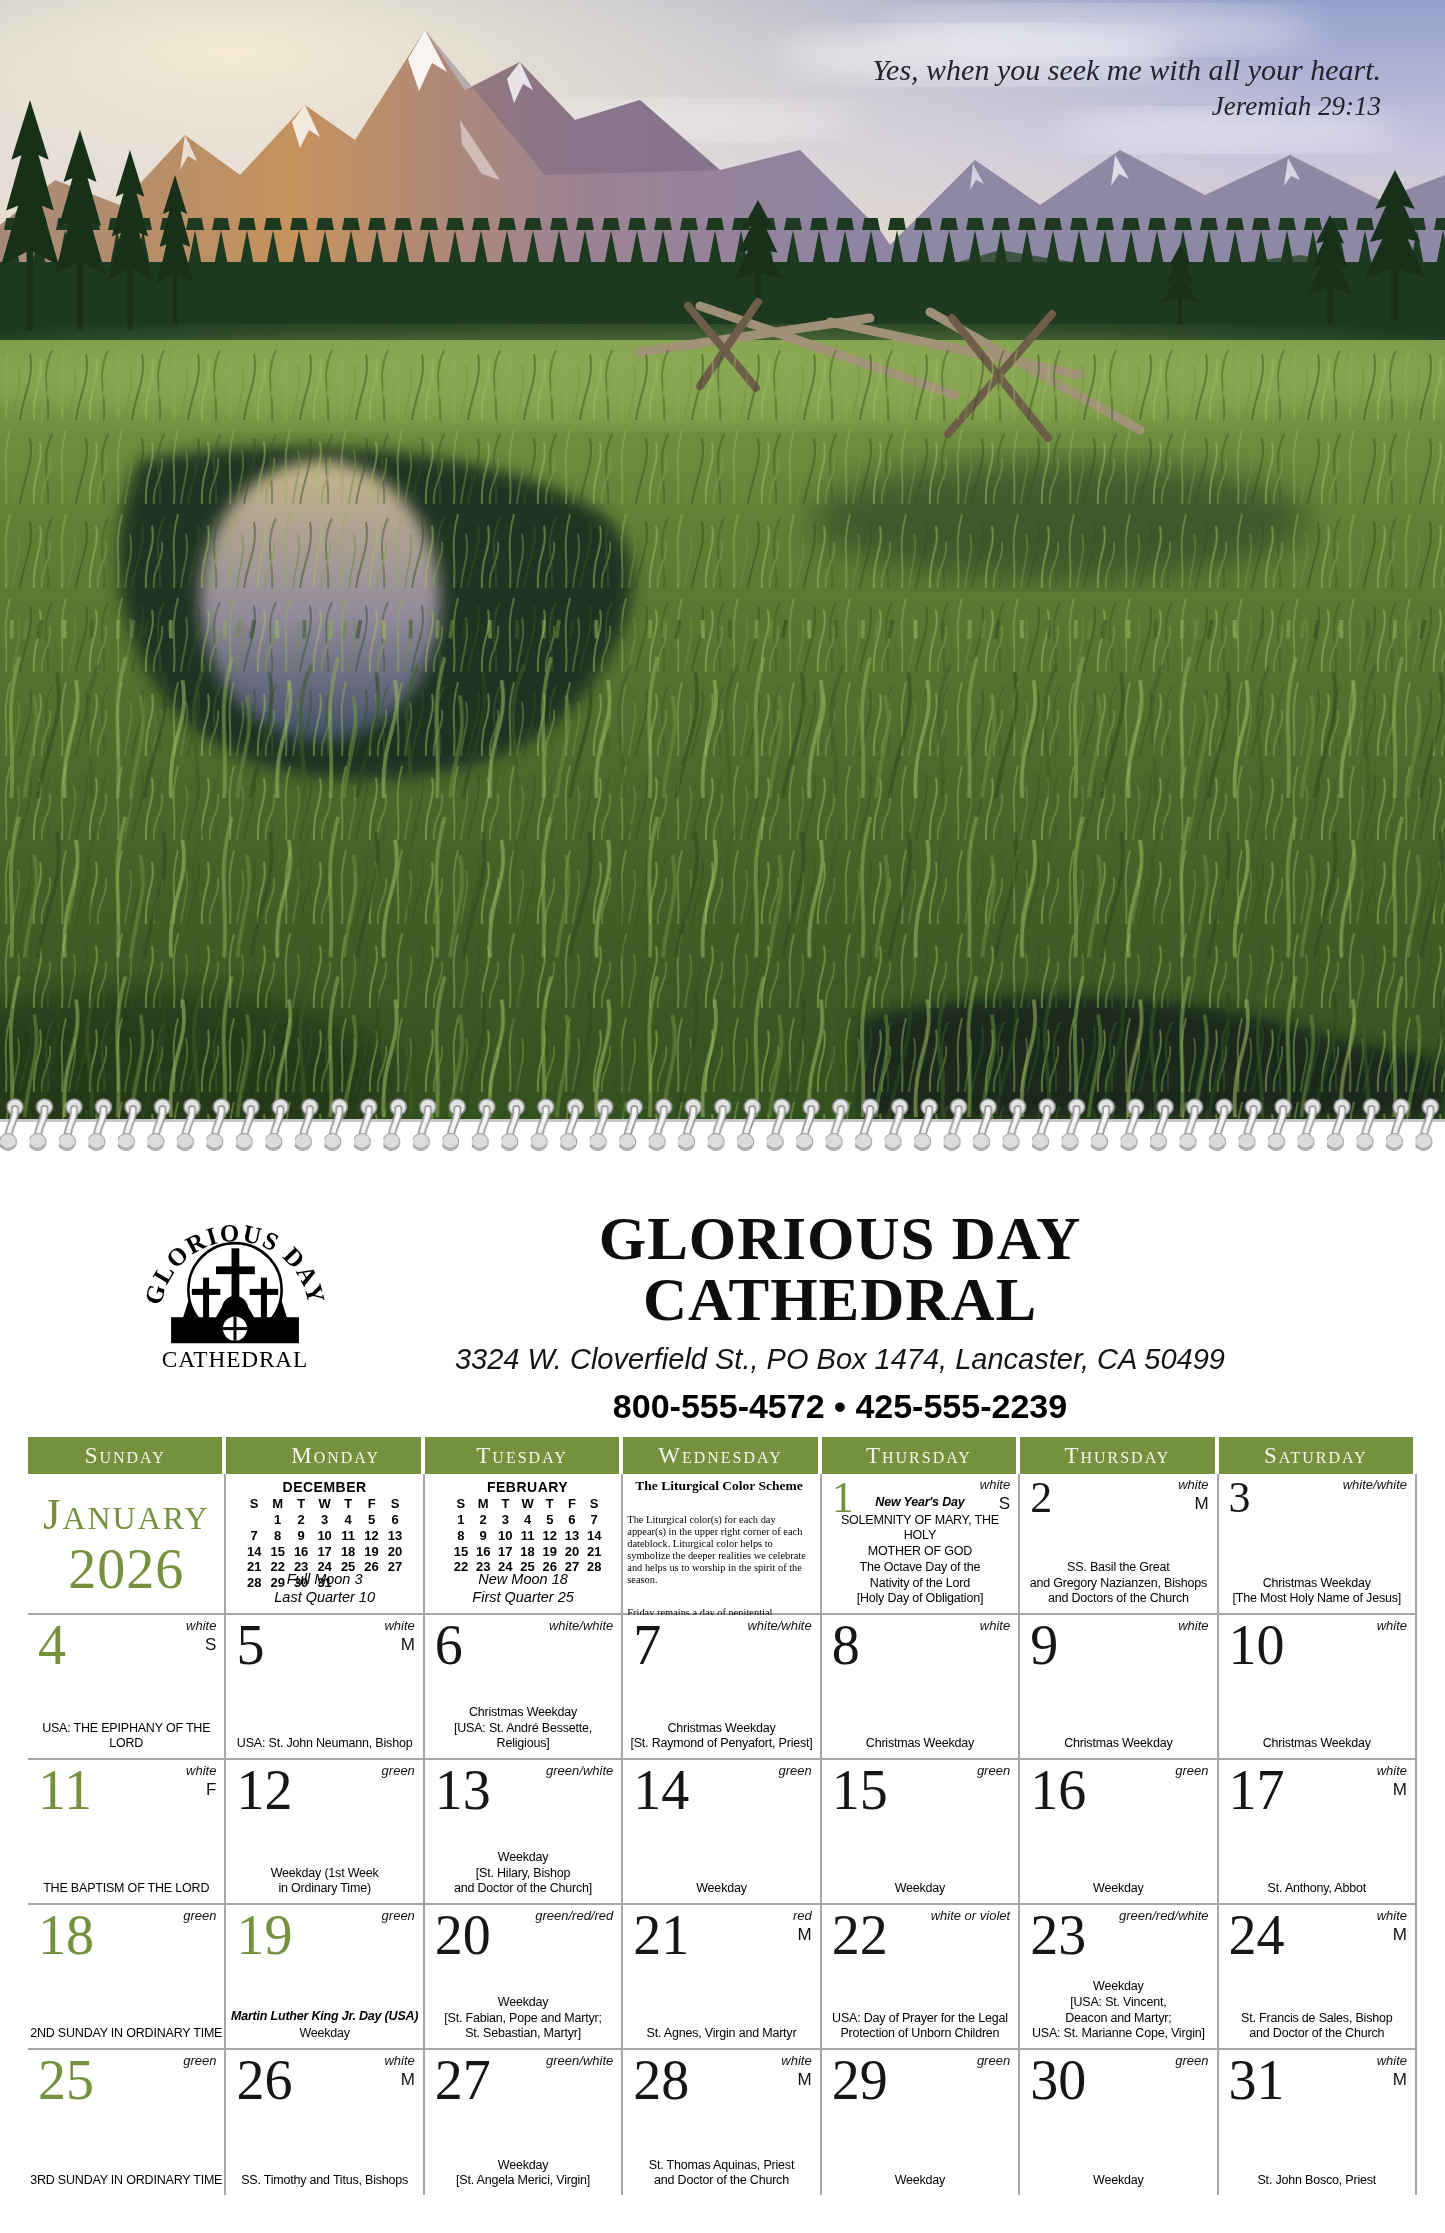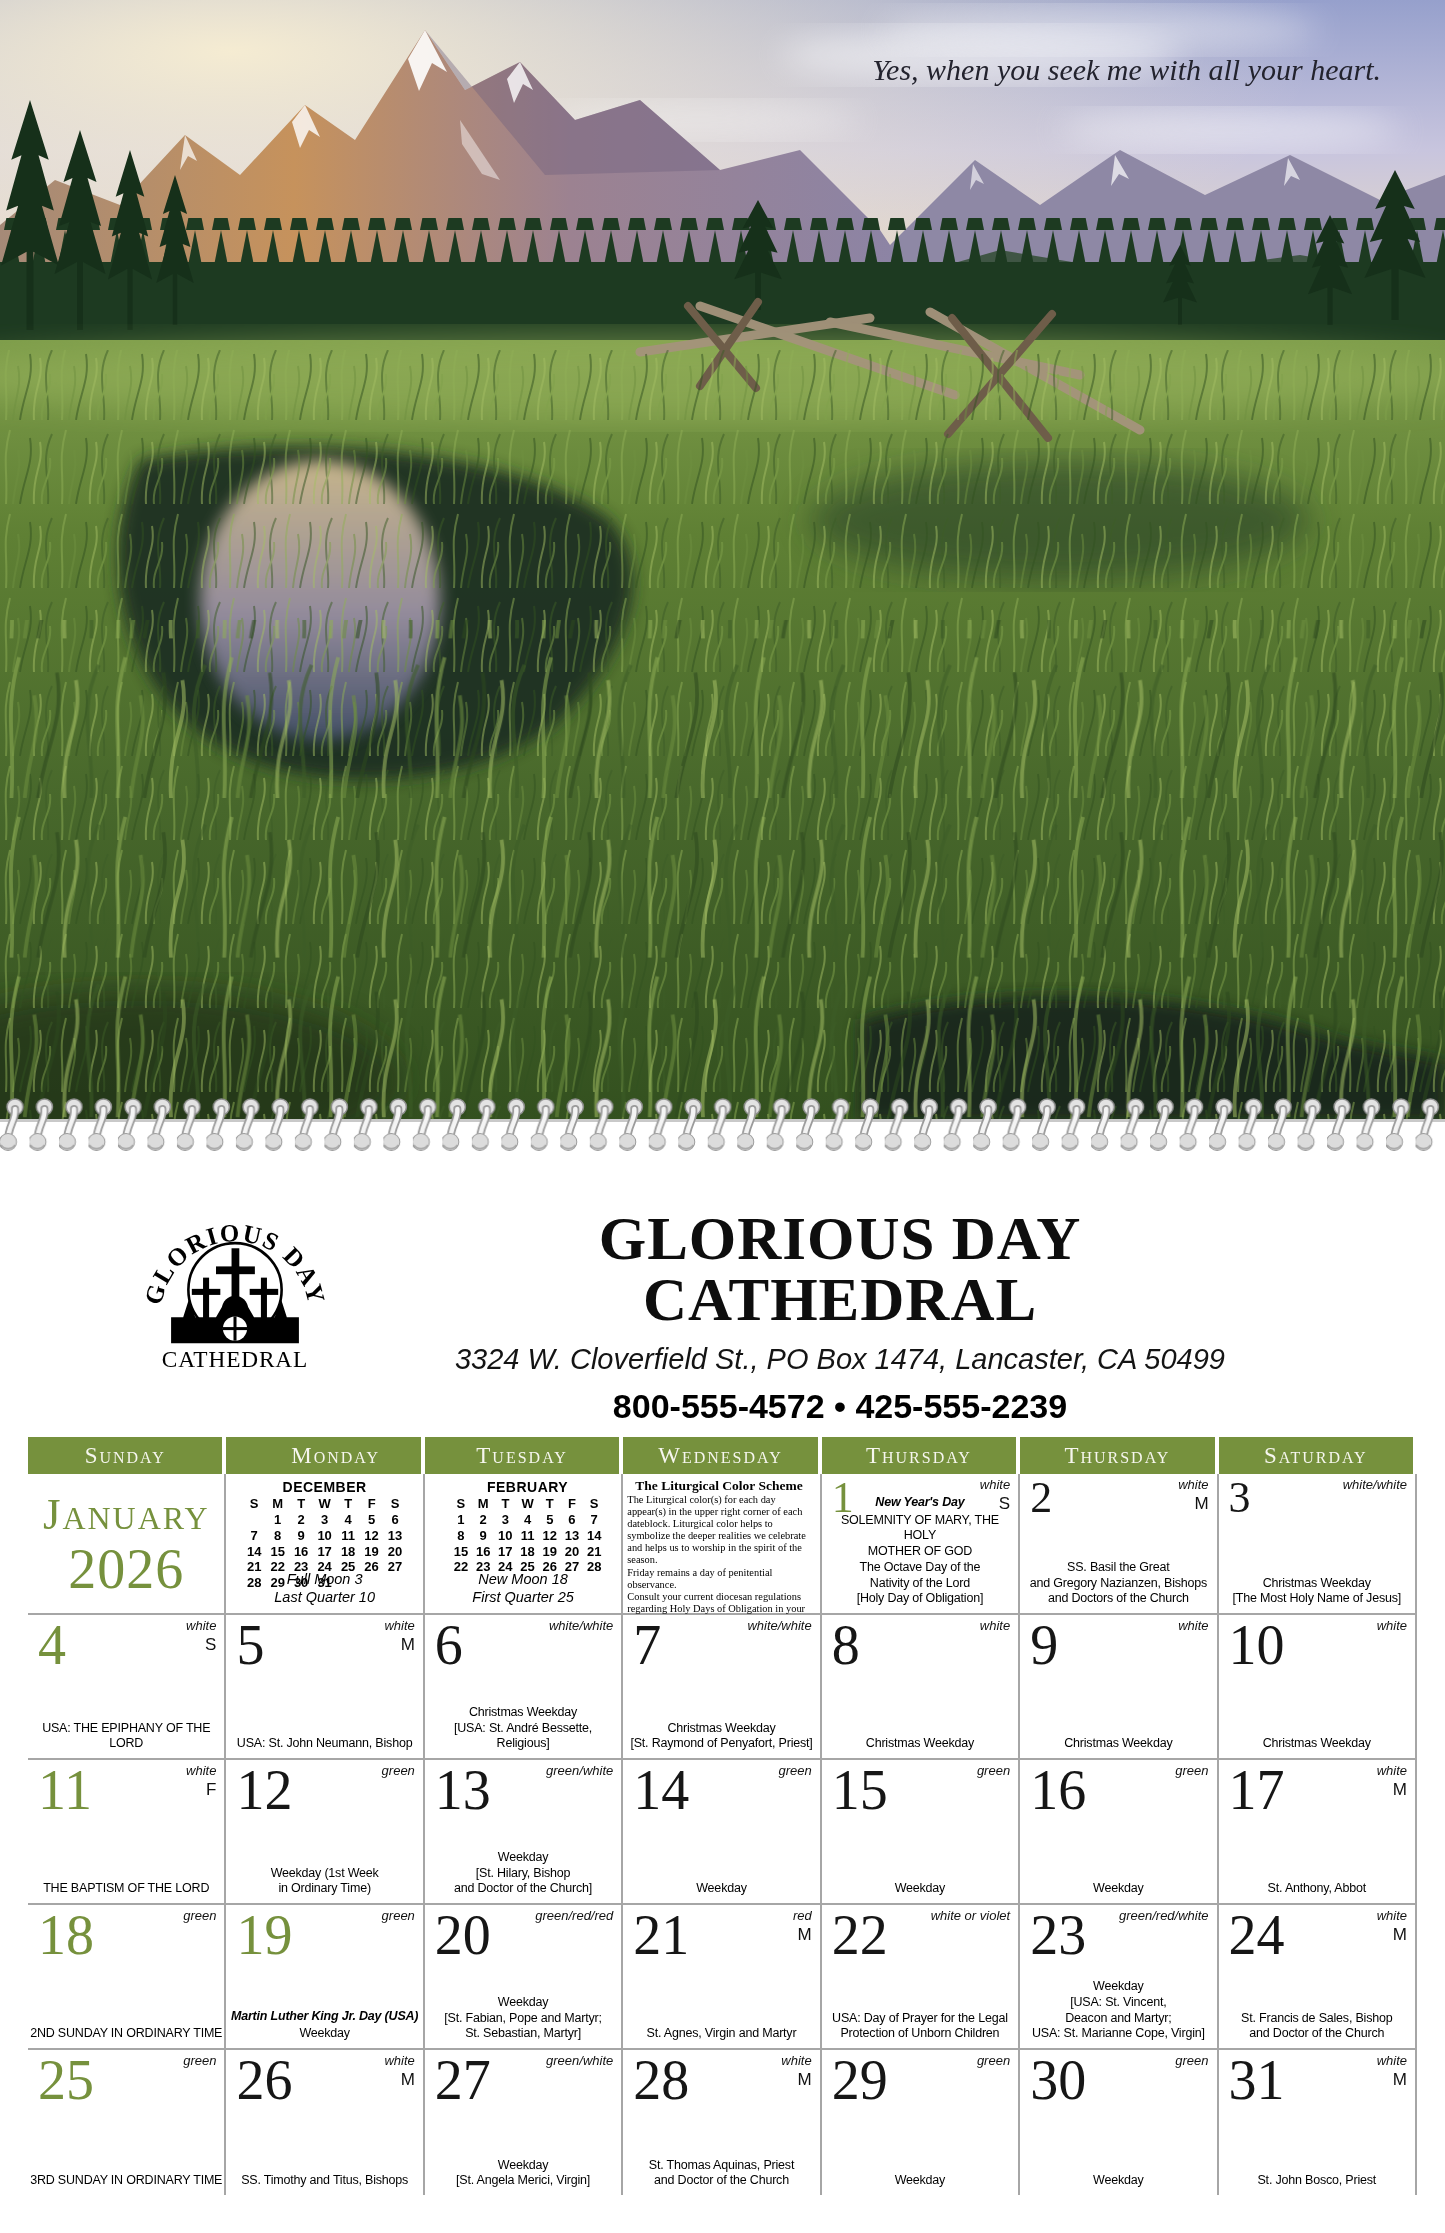--- a/index.html
+++ b/index.html
@@ -26,21 +26,21 @@
   .row-last{border-bottom:none;}
   .month-cell{grid-row:2;grid-column:1;display:flex;flex-direction:column;align-items:center;padding-top:18px;color:#76913d;font-family:"Liberation Serif","DejaVu Serif",serif;font-variant:small-caps;}
   .month-name{font-size:45px;line-height:1;letter-spacing:2px;}
   .month-year{font-size:56px;line-height:1;margin-top:4px;letter-spacing:1px;}
   .mini{padding-top:5px;text-align:center;}
   .mini-title{font-size:14px;font-weight:bold;letter-spacing:.5px;}
   .mini-grid{display:grid;grid-template-columns:repeat(7,1fr);padding:0 16px;font-size:13px;font-weight:600;line-height:1.22;margin-top:1px;}
   .mini-moon{position:absolute;bottom:7px;left:0;right:0;text-align:center;font-style:italic;font-size:14.5px;line-height:1.25;}
   .liturgy{padding:4px 9px 0 4px;font-family:"Liberation Serif","DejaVu Serif",serif;}
   .lit-title{text-align:center;font-size:13.5px;font-weight:bold;line-height:1.15;}
-  .lit-p{font-size:10.4px;line-height:1.17;margin-top:0;}
+  .lit-p{font-size:10.4px;line-height:1.17;margin-top:20px;}
   .lit-rank-title{text-align:center;font-size:10.8px;font-weight:bold;margin-top:3px;}
   .lit-ranks{display:grid;grid-template-columns:40% 60%;font-size:10.4px;line-height:1.3;}
   .daynum{position:absolute;top:2px;left:10px;font-family:"Liberation Serif","DejaVu Serif",serif;font-size:56px;line-height:1;color:#161616;}
   .row1 .daynum{font-size:44px;}
   .accent .daynum{color:#76913d;}
   .corner{position:absolute;top:4px;right:8px;text-align:right;font-style:italic;font-size:13px;color:#111;line-height:1.15;}
   .rank{display:block;font-style:normal;font-size:17px;margin-top:1px;}
   .feast{position:absolute;bottom:6px;left:2px;right:2px;text-align:center;font-size:12.5px;line-height:1.26;letter-spacing:-.2px;color:#000;}
   .holiday{display:block;font-weight:bold;font-style:italic;margin-bottom:2px;}
 </style>
@@ -159,20 +159,21 @@
     <line x1="758" y1="302" x2="700" y2="386"></line>
     <line x1="952" y1="318" x2="1048" y2="438"></line>
     <line x1="1052" y1="314" x2="948" y2="434"></line>
   </g>
 
   <rect x="0" y="350" width="1445" height="771" fill="url(#grass)" opacity=".5"></rect>
   <rect x="0" y="620" width="1445" height="501" fill="url(#grass2)" opacity=".55"></rect>
 </svg>
   <div class="quote">
     <div>Yes, when you seek me with all your heart.</div>
+    <div class="ref">Jeremiah 29:13</div>
   </div>
 </div>
 
 <svg class="binding" viewBox="0 0 1445 75" preserveAspectRatio="none">
   <rect x="0" y="36" width="1445" height="39" fill="#ffffff"></rect>
   <rect x="0" y="34" width="1445" height="3" fill="#c9c9c9"></rect>
   <defs>
     <pattern id="coil" width="29.49" height="75" patternUnits="userSpaceOnUse">
       <circle cx="15" cy="22" r="8" fill="#e3e3e3" stroke="#8f8f8f" stroke-width="1.5"></circle>
       <path d="M 15 24 C 16 36 8 40 8 56" fill="none" stroke="#9a9a9a" stroke-width="8" stroke-linecap="round"></path>

